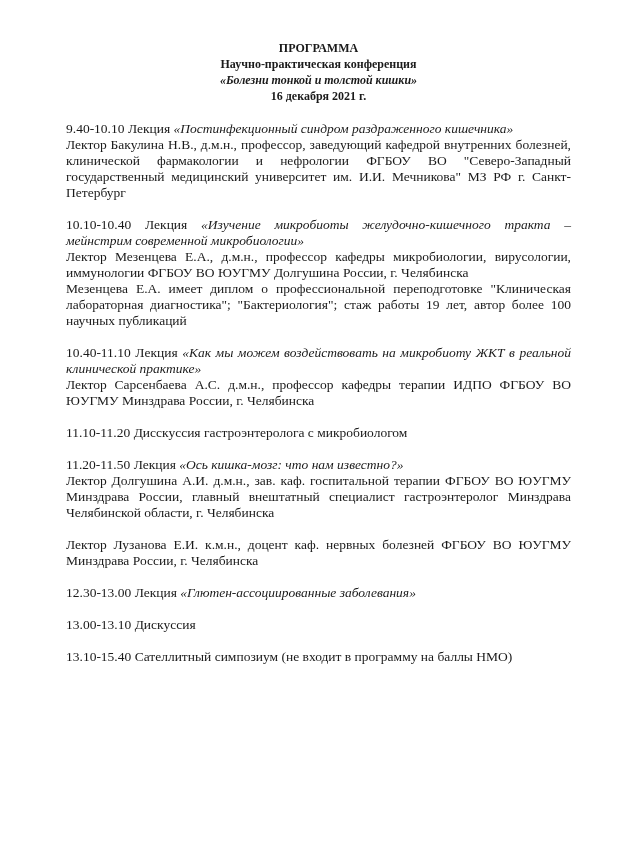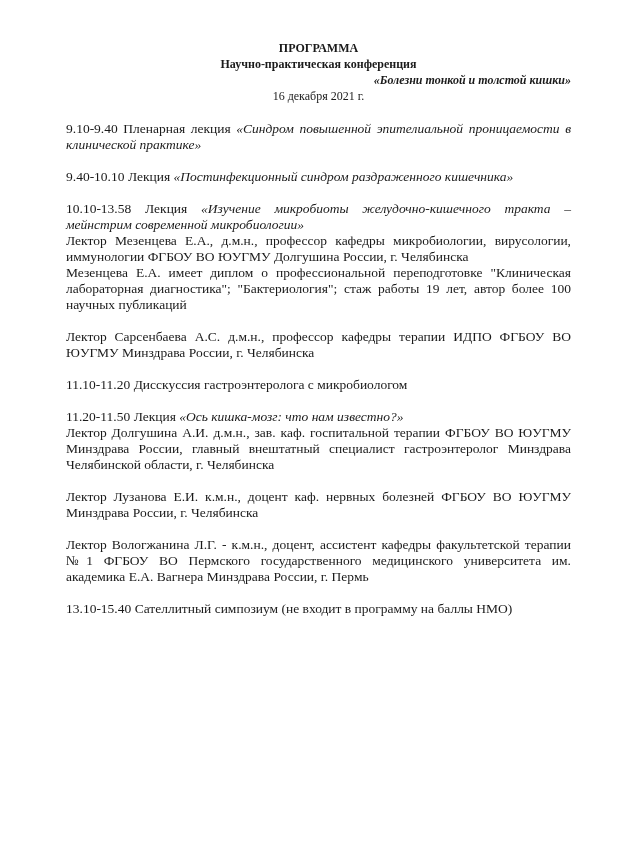--- a/index.html
+++ b/index.html
@@ -25,22 +25,22 @@
   .doc-header {
     text-align: center;
     margin-bottom: 17px;
   }
   .doc-header p {
     margin: 0;
     font-size: 12px;
     line-height: 16px;
   }
   .h-bold { font-weight: bold; }
-  .h-bold-italic { font-weight: bold; font-style: italic; text-align: right; }
-  .h-date { font-weight: normal; }
+  .h-bold-italic { font-weight: bold; font-style: italic; }
+  .h-date { font-weight: bold; }
   .program-list {
     font-size: 13.5px;
     line-height: 16px;
   }
   .program-item {
     margin: 0 0 16px 0;
   }
   .program-item p {
     margin: 0;
     text-align: justify;
@@ -59,37 +59,38 @@
 
   <div class="doc-header">
     <p class="h-bold">ПРОГРАММА</p>
     <p class="h-bold">Научно-практическая конференция</p>
     <p class="h-bold-italic">«Болезни тонкой и толстой кишки»</p>
     <p class="h-date">16 декабря 2021 г.</p>
   </div>
 
   <div class="program-list">
   <div class="program-item">
-    <p class="item-heading"><span class="item-time">9.10-9.40</span> <span class="item-kind">Пленарная лекция</span> <span class="item-title">«Синдром повышенной эпителиальной проницаемости в клинической практике»</span></p>
 
       </div>
 
   <div class="program-item">
     <p class="item-heading"><span class="item-time">9.40-10.10</span> <span class="item-kind">Лекция</span> <span class="item-title">«Постинфекционный синдром раздраженного кишечника»</span></p>
 
+  <p class="item-detail">Лектор Бакулина Н.В., д.м.н., профессор, заведующий кафедрой внутренних болезней, клинической фармакологии и нефрологии ФГБОУ ВО "Северо-Западный государственный медицинский университет им. И.И. Мечникова" МЗ РФ г. Санкт-Петербург</p>
       </div>
 
   <div class="program-item">
-    <p class="item-heading"><span class="item-time">10.10-13.58</span> <span class="item-kind">Лекция</span> <span class="item-title">«Изучение микробиоты желудочно-кишечного тракта – мейнстрим современной микробиологии»</span></p>
+    <p class="item-heading"><span class="item-time">10.10-10.40</span> <span class="item-kind">Лекция</span> <span class="item-title">«Изучение микробиоты желудочно-кишечного тракта – мейнстрим современной микробиологии»</span></p>
 
   <p class="item-detail">Лектор Мезенцева Е.А., д.м.н., профессор кафедры микробиологии, вирусологии, иммунологии ФГБОУ ВО ЮУГМУ Долгушина России, г. Челябинска</p>
         <p class="item-detail">Мезенцева Е.А. имеет диплом о профессиональной переподготовке "Клиническая лабораторная диагностика"; "Бактериология"; стаж работы 19 лет, автор более 100 научных публикаций</p>
       </div>
 
   <div class="program-item">
+    <p class="item-heading"><span class="item-time">10.40-11.10</span> <span class="item-kind">Лекция</span> <span class="item-title">«Как мы можем воздействовать на микробиоту ЖКТ в реальной клинической практике»</span></p>
 
   <p class="item-detail">Лектор Сарсенбаева А.С. д.м.н., профессор кафедры терапии ИДПО  ФГБОУ ВО ЮУГМУ Минздрава России,  г. Челябинска</p>
       </div>
 
   <div class="program-item">
     <p class="item-heading"><span class="item-time">11.10-11.20</span> <span class="item-kind">Дисскуссия гастроэнтеролога с микробиологом</span> </p>
 
   </div>
 
   <div class="program-item">
@@ -98,24 +99,28 @@
   <p class="item-detail">Лектор Долгушина  А.И. д.м.н., зав. каф. госпитальной терапии ФГБОУ ВО ЮУГМУ Минздрава России, главный внештатный специалист гастроэнтеролог Минздрава Челябинской области,  г. Челябинска</p>
       </div>
 
   <div class="program-item">
 
   <p class="item-detail">Лектор Лузанова Е.И. к.м.н., доцент каф. нервных болезней ФГБОУ ВО ЮУГМУ Минздрава России, г. Челябинска</p>
       </div>
 
 
   <div class="program-item">
+    <p class="item-heading"><span class="item-time">12.30-13.00</span> <span class="item-kind">Лекция</span> <span class="item-title">«Глютен-ассоциированные заболевания»</span></p>
 
-  <p class="item-detail">Лектор Вологжанина Л.Г. - к.м.н., доцент, ассистент кафедры факультетской терапии №1 ФГБОУ ВО Пермского государственного медицинского университета им. академика Е.А. Вагнера Минздрава России, г. Пермь</p>
       </div>
 
+  <div class="program-item">
+    <p class="item-heading"><span class="item-time">13.00-13.10</span> <span class="item-kind">Дискуссия</span> </p>
+
+  </div>
 
   <div class="program-item">
     <p class="item-heading"><span class="item-time">13.10-15.40</span> <span class="item-kind">Сателлитный симпозиум (не входит в программу на баллы НМО)</span> </p>
 
   </div>
 
 </div>
 
 </div>
 

